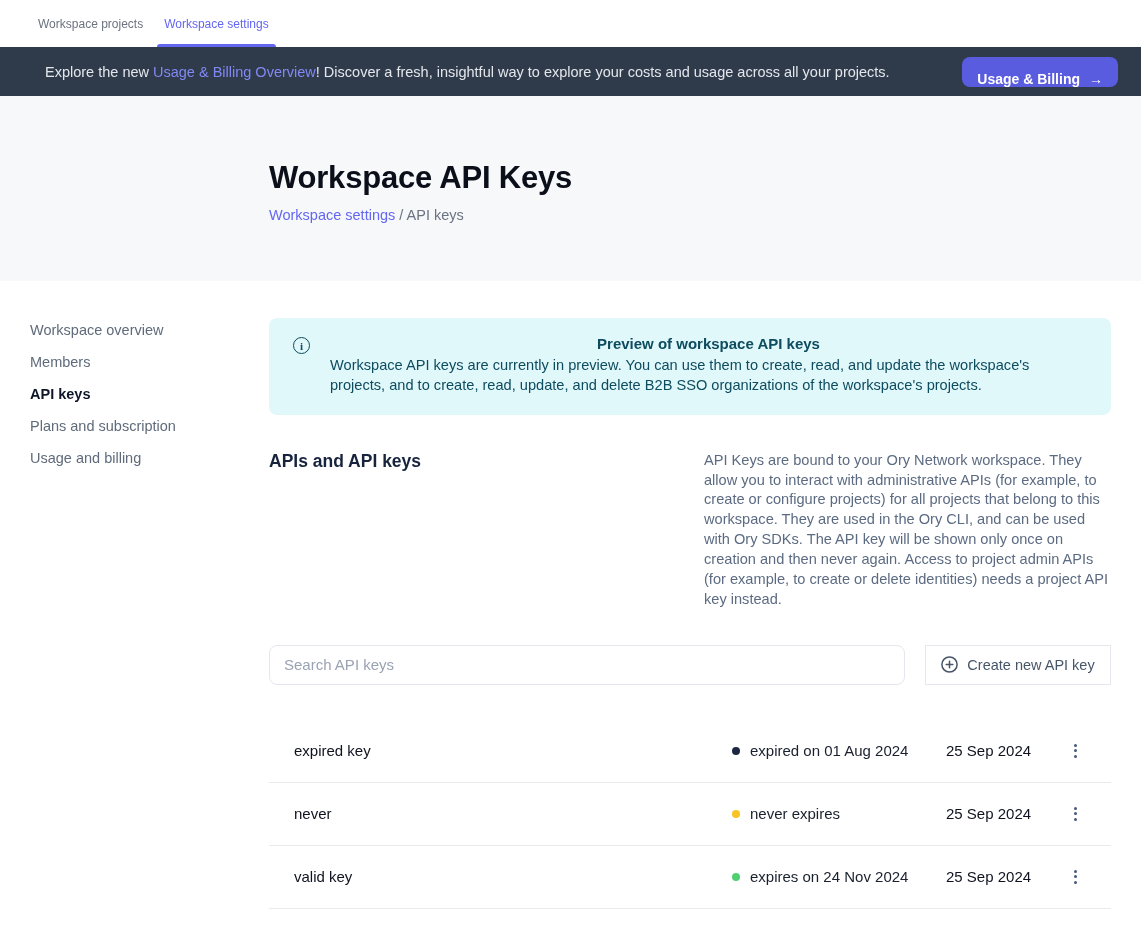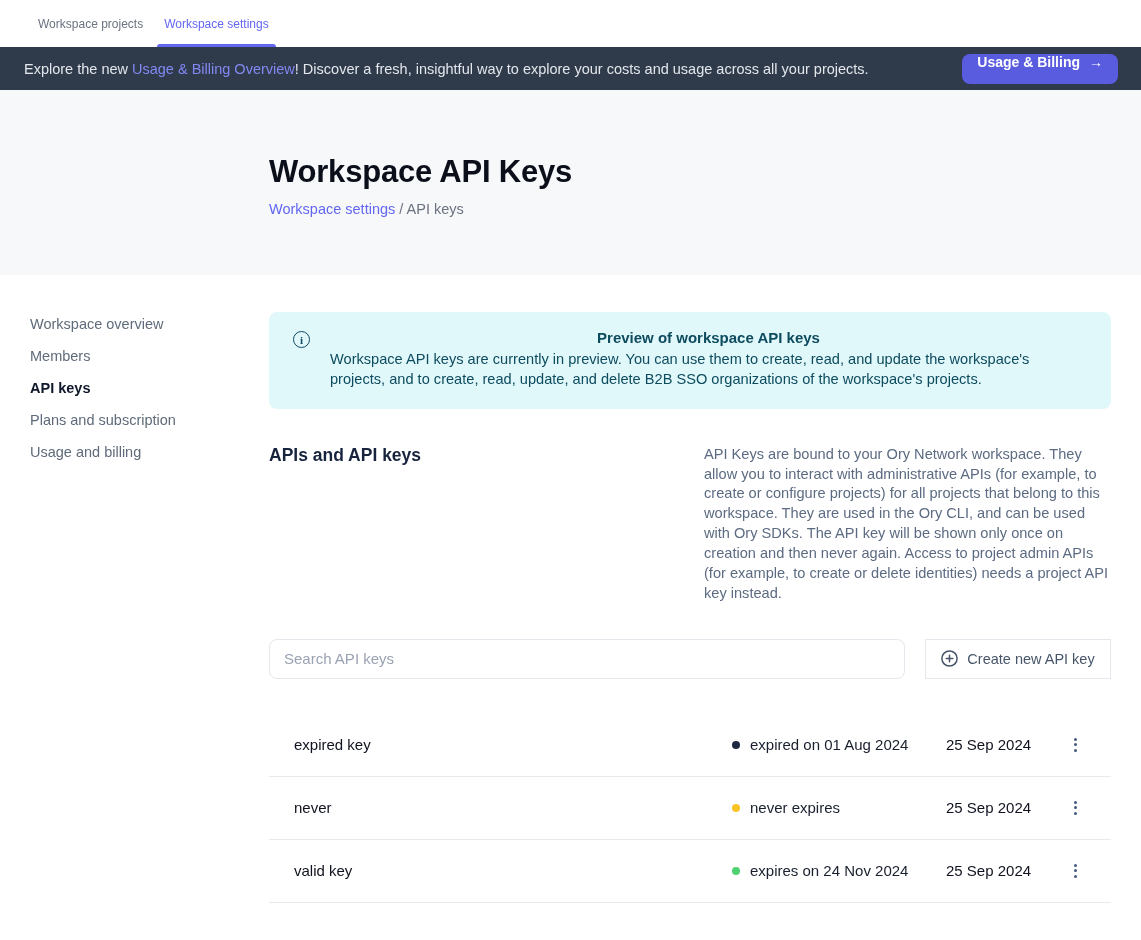--- a/index.html
+++ b/index.html
@@ -35,42 +35,42 @@
     content: "";
     position: absolute;
     left: -5px; right: -5px; bottom: 0;
     height: 3px;
     background: #6366f1;
     border-radius: 3px 3px 0 0;
   }
 
   
   .banner {
-    height: 43px;
+    height: 49px;
     background: #2f3a4b;
     display: flex;
     align-items: center;
-    padding: 0 23px 0 24px;
+    padding: 0 23px 0 45px;
     font-size: 14.5px;
     color: #e3e7ec;
   }
   .banner a.banner-link { color: #8289f3; text-decoration: none; cursor: pointer; }
   .banner-btn {
     margin-left: auto;
     height: 30px;
     background: #5a5cdf;
     color: #ffffff;
     border: none;
     border-radius: 8px;
     padding: 0 15px;
     font-size: 14px;
     font-weight: 600;
     font-family: "Liberation Sans", sans-serif;
     display: flex;
-    align-items: flex-start;
+    align-items: flex-end;
     gap: 9px;
     cursor: pointer;
   }
 
   
   .hero {
     height: 185px;
     background: #f7f8fa;
     padding: 64px 0 0 269px;
   }

